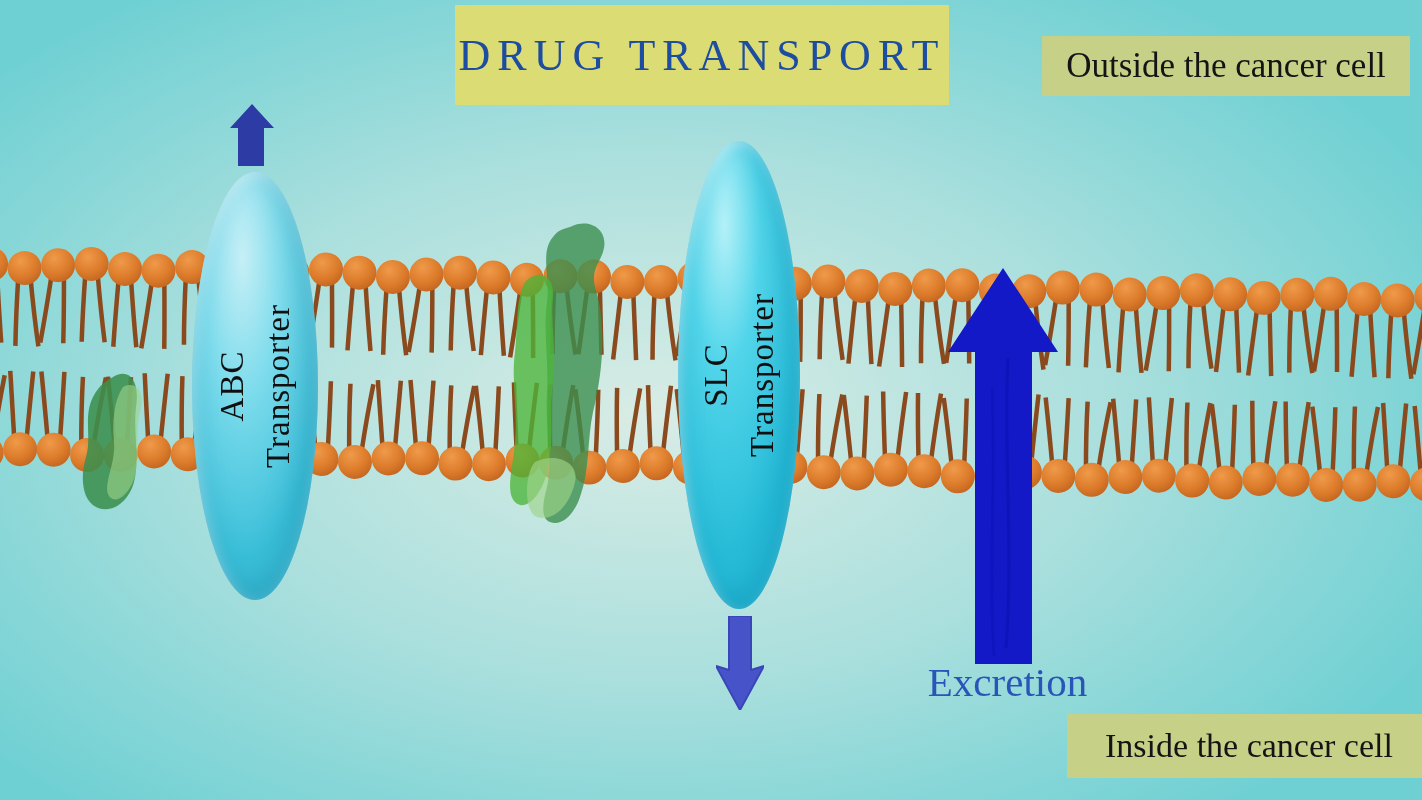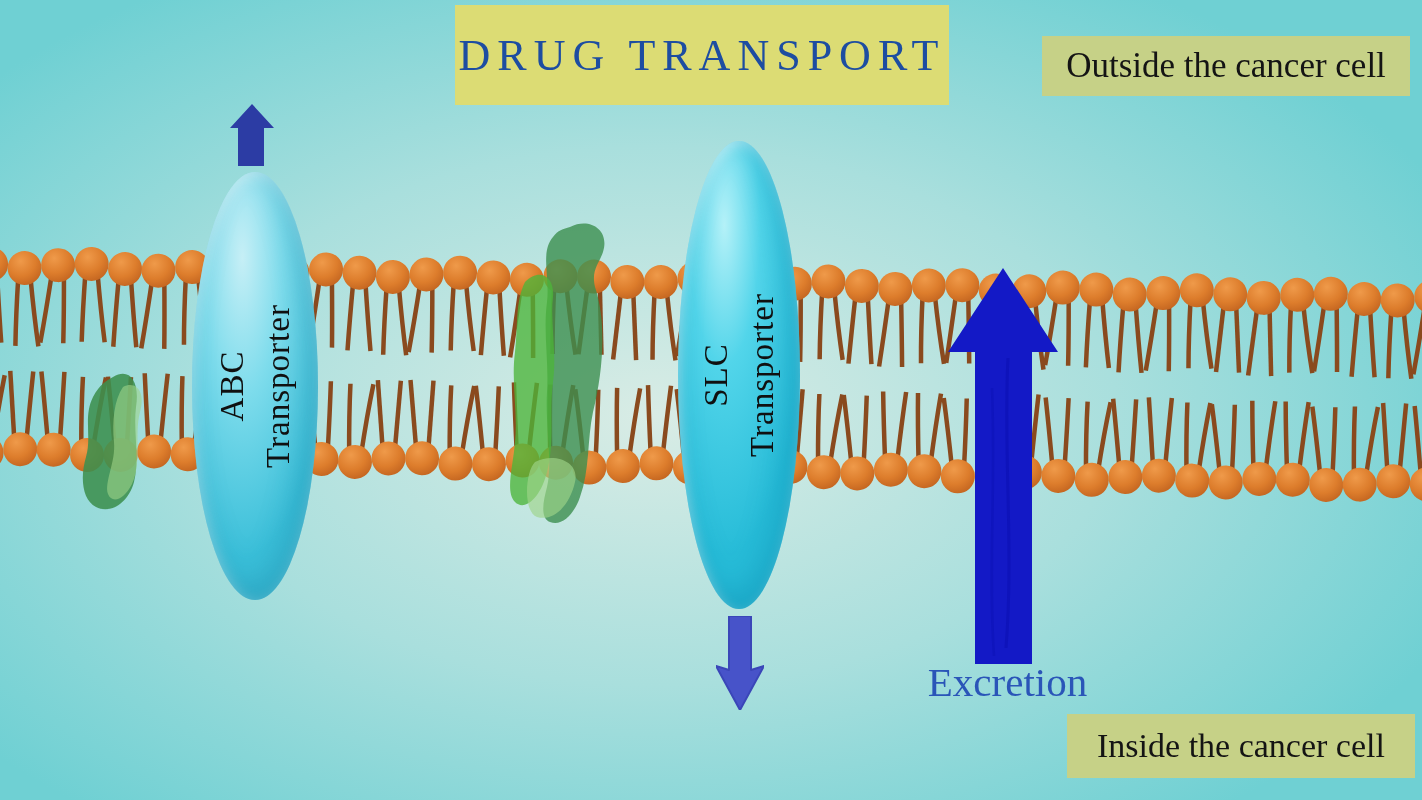--- a/index.html
+++ b/index.html
@@ -12,21 +12,21 @@
   .banner{position:absolute; display:flex; align-items:center; justify-content:center;}
   .title-banner{
     left:455px; top:5px; width:494px; height:100px;
     background:var(--banner_title_bg);
   }
   .title-banner span{
     color:var(--title_text); font-size:44px; letter-spacing:7px; font-weight:400;
   }
   .side-banner{background:var(--banner_side_bg); color:var(--label_text);}
   .outside-banner{left:1042px; top:36px; width:368px; height:60px; font-size:35px;}
-  .inside-banner{left:1067px; top:714px; width:348px; height:64px; font-size:34px;}
+  .inside-banner{left:1067px; top:714px; width:348px; height:64px; font-size:34px;padding-left:8px;}
 
   .membrane{
     position:absolute; left:-20px; top:228px; width:1480px; height:280px;
     transform:rotate(1.38deg); transform-origin:0 0; pointer-events:none;
   }
   .membrane svg{overflow:visible;}
 
   .protein{position:absolute; pointer-events:none;}
   .protein-mid{left:495px; top:212px;}
   .protein-left{left:68px; top:362px;}

